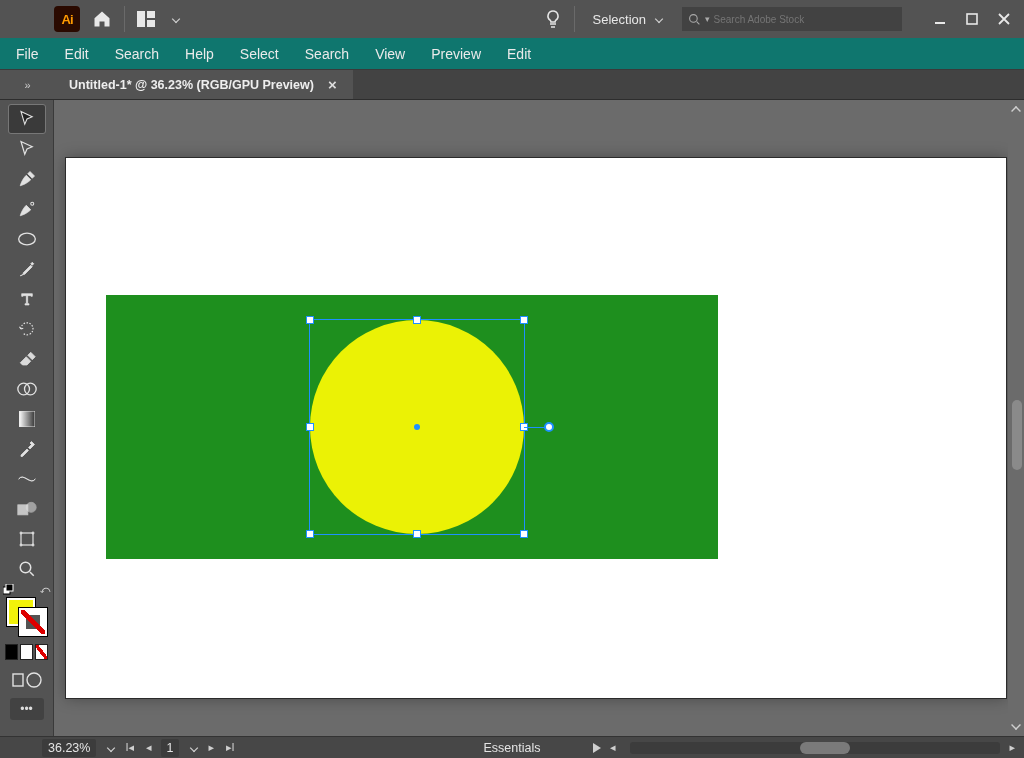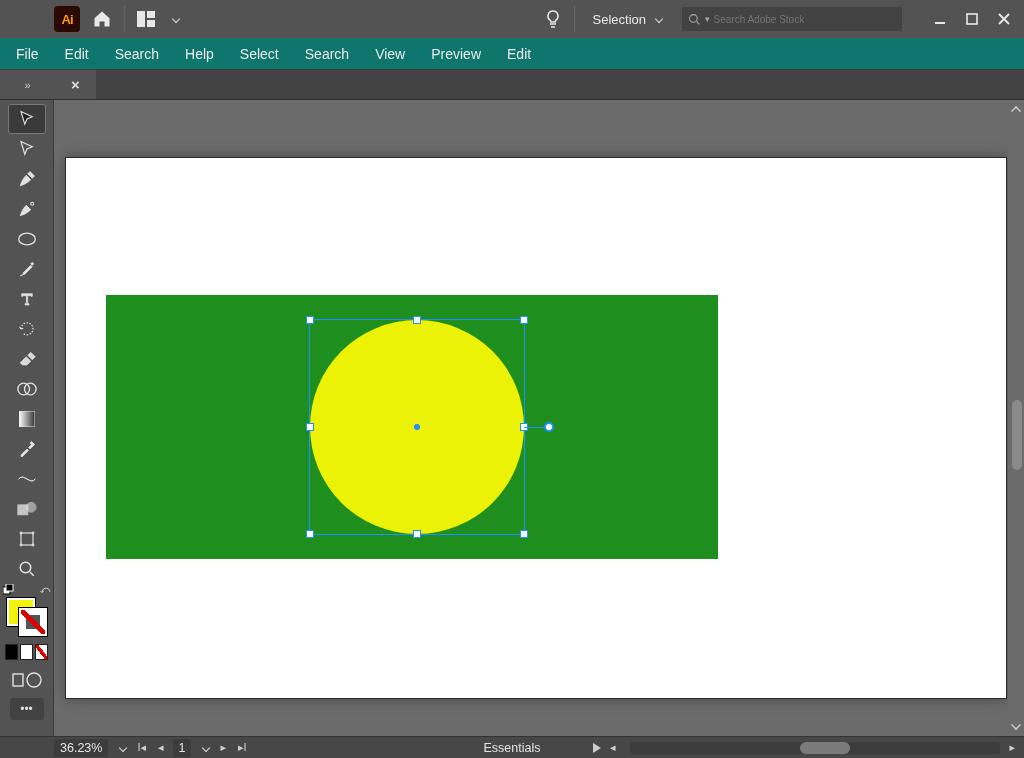--- a/index.html
+++ b/index.html
@@ -303,21 +303,21 @@
     .statusbar .scroll-thumb{
       position:absolute;left:170px;top:0;width:50px;height:12px;
       background:#7a7a7a;border-radius:6px;
     }
     .nav-arrow{font-size:11px;color:#cfcfcf;padding:0 3px;}
     .artboard-num{
       background:#3c3c3c;padding:1px 14px;border-radius:2px;
     }
     .zoom-val{
       background:#3c3c3c;padding:1px 8px;border-radius:2px;
-      margin-left:48px;
+      margin-left:36px;
     }
     .status-sel{position:absolute;left:50%;transform:translateX(-50%);}
     .play{
       width:0;height:0;border-left:8px solid #cfcfcf;
       border-top:5px solid transparent;border-bottom:5px solid transparent;
       margin-left:8px;
     }
   </style>
 </head>
 <body>
@@ -387,20 +387,21 @@
   <div class="item">Search</div>
   <div class="item">View</div>
   <div class="item">Preview</div>
   <div class="item">Edit</div>
 </div>
 
 <div class="left-gutter-header">»</div>
 
 <div class="tabstrip">
   <div class="doc-tab">
+    <span>Untitled-1* @ 36.23% (RGB/GPU Preview)</span>
     <span class="tab-close">×</span>
   </div>
 </div>
 
 <div class="workarea">
 
   <div class="toolbox">
     <div class="tool active">
       <svg width="18" height="18" viewBox="0 0 24 24" fill="#222" stroke="#fff" stroke-width="1.4">
           <path d="M4 2l5 17 3-7 7-3z"></path>

